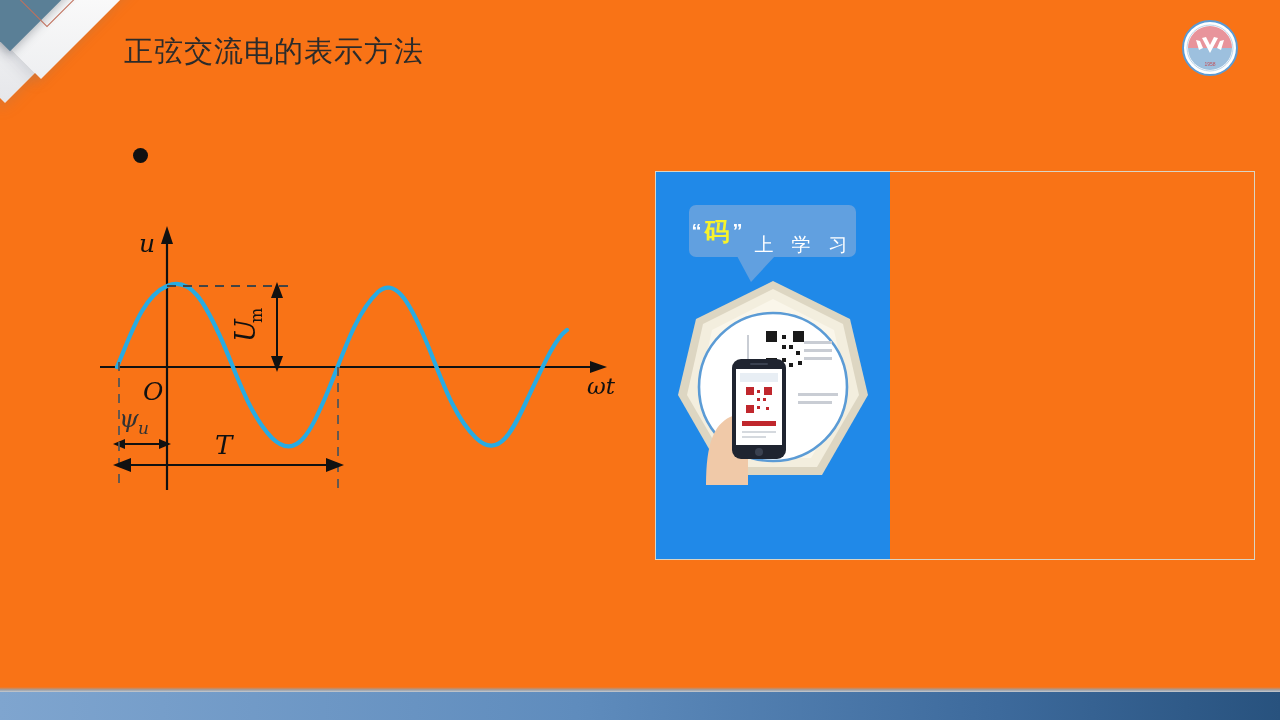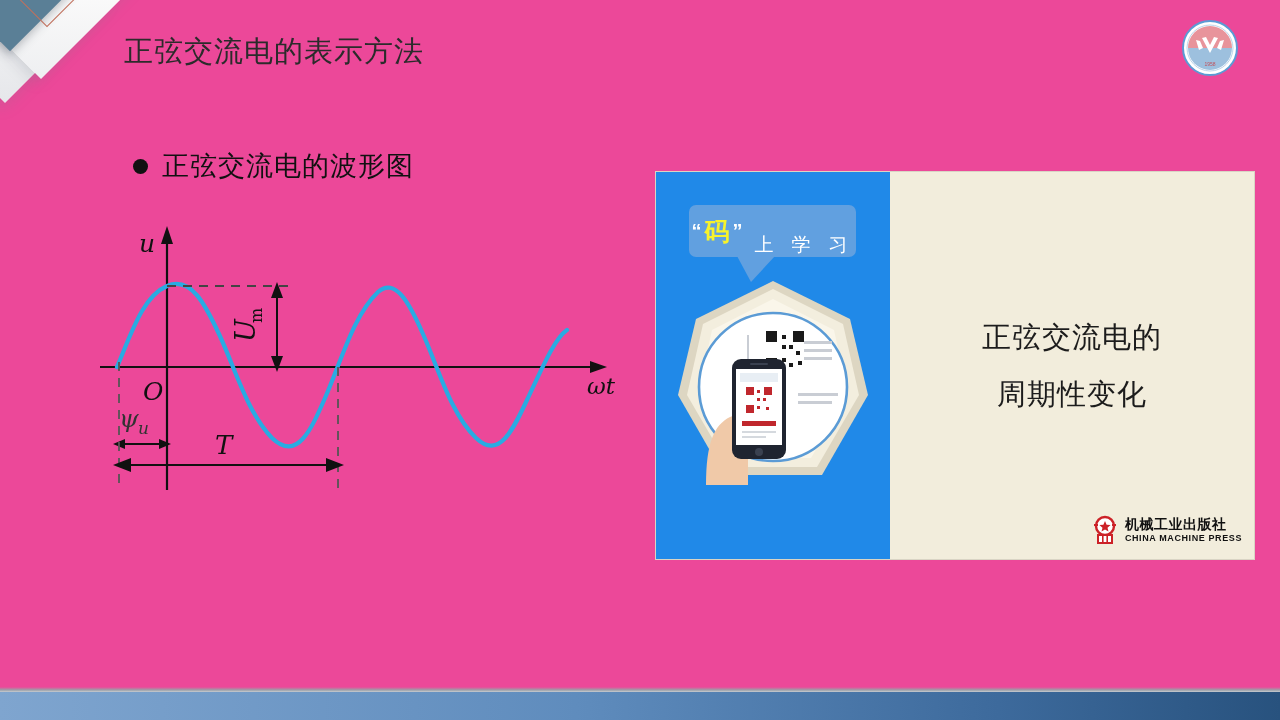--- a/index.html
+++ b/index.html
@@ -4,21 +4,21 @@
 <title>正弦交流电的表示方法</title>
 <style>
   html,body{margin:0;padding:0;}
   body{
     width:1280px;height:720px;
     background:#ffffff;
     font-family:"Liberation Sans","DejaVu Sans",sans-serif;
     overflow:hidden;
     position:relative;
   }
-  .slide{position:absolute;inset:0;background:#ec4899;overflow:hidden;}
+  .slide{position:absolute;inset:0;background:#f97316;overflow:hidden;}
 
   
   .deco-wrap{position:absolute;left:-70px;top:-78px;width:260px;height:200px;}
   .deco-shadow{
     position:absolute;left:0;top:0;width:150px;height:150px;
     background:linear-gradient(135deg,#ffffff 0%,#f3f4f6 55%,#e6e7ea 100%);
     transform:rotate(45deg);
     box-shadow:0 6px 16px rgba(120,125,135,.28);
   }
   .deco-shadow2{
@@ -137,21 +137,20 @@
       <path d="M6 28 A22 22 0 0 0 50 28 Z" fill="#9dc0de"></path>
       <path d="M28 33 L20 18 L24 17 L28 25 L32 17 L36 18 Z" fill="#ffffff"></path>
       <path d="M17 30 L14 20 L18 21 L21 28 Z" fill="#ffffff"></path>
       <path d="M39 30 L42 20 L38 21 L35 28 Z" fill="#ffffff"></path>
       <text x="28" y="46" font-size="5" fill="#c0505a" text-anchor="middle" font-family="Liberation Sans, sans-serif">1958</text>
     </svg>
   </div>
 
   <div class="bullet-row">
     <span class="bullet-dot"></span>
-    <span class="bullet-text">正弦交流电的波形图</span>
   </div>
 
   <div class="waveform">
     <svg viewBox="0 0 530 280" width="530" height="280">
 
       <line x1="5" y1="145" x2="495" y2="145" stroke="#111" stroke-width="2.2"></line>
       <polygon points="495,139 512,145 495,151" fill="#111"></polygon>
       <line x1="72" y1="268" x2="72" y2="20" stroke="#111" stroke-width="2.2"></line>
       <polygon points="66,22 72,4 78,22" fill="#111"></polygon>
 
@@ -266,38 +265,18 @@
             <rect x="95" y="131" width="3" height="3" fill="#c0272d"></rect>
             <rect x="104" y="132" width="3" height="3" fill="#c0272d"></rect>
           </g>
           <rect x="80" y="146" width="34" height="5" fill="#c0272d"></rect>
           <rect x="80" y="156" width="34" height="2" fill="#d5d9de"></rect>
           <rect x="80" y="161" width="24" height="2" fill="#d5d9de"></rect>
         </svg>
       </div>
     </div>
 
-    <div class="text-pane">
-      <div class="pane-line">正弦交流电的</div>
-      <div class="pane-line">周期性变化</div>
-
-      <div class="press-logo">
-        <svg class="press-mark" viewBox="0 0 28 30">
-          <circle cx="14" cy="11" r="9" fill="#ffffff" stroke="#cc2127" stroke-width="2.4"></circle>
-          <polygon points="14,6 15.6,9.8 19.6,10.1 16.5,12.7 17.5,16.6 14,14.4 10.5,16.6 11.5,12.7 8.4,10.1 12.4,9.8" fill="#cc2127"></polygon>
-          <rect x="7" y="20" width="14" height="8" fill="#ffffff" stroke="#cc2127" stroke-width="2"></rect>
-          <line x1="11.8" y1="20" x2="11.8" y2="28" stroke="#cc2127" stroke-width="1.6"></line>
-          <line x1="16.2" y1="20" x2="16.2" y2="28" stroke="#cc2127" stroke-width="1.6"></line>
-          <line x1="3" y1="10" x2="7" y2="10" stroke="#cc2127" stroke-width="2"></line>
-          <line x1="21" y1="10" x2="25" y2="10" stroke="#cc2127" stroke-width="2"></line>
-        </svg>
-        <span class="press-text">
-          <span class="press-cn">机械工业出版社</span>
-          <span class="press-en">CHINA MACHINE PRESS</span>
-        </span>
-      </div>
-    </div>
   </div>
 
   <div class="footer-shadow"></div>
   <div class="footer-bar"></div>
 
 </div>
 
 </body></html>

